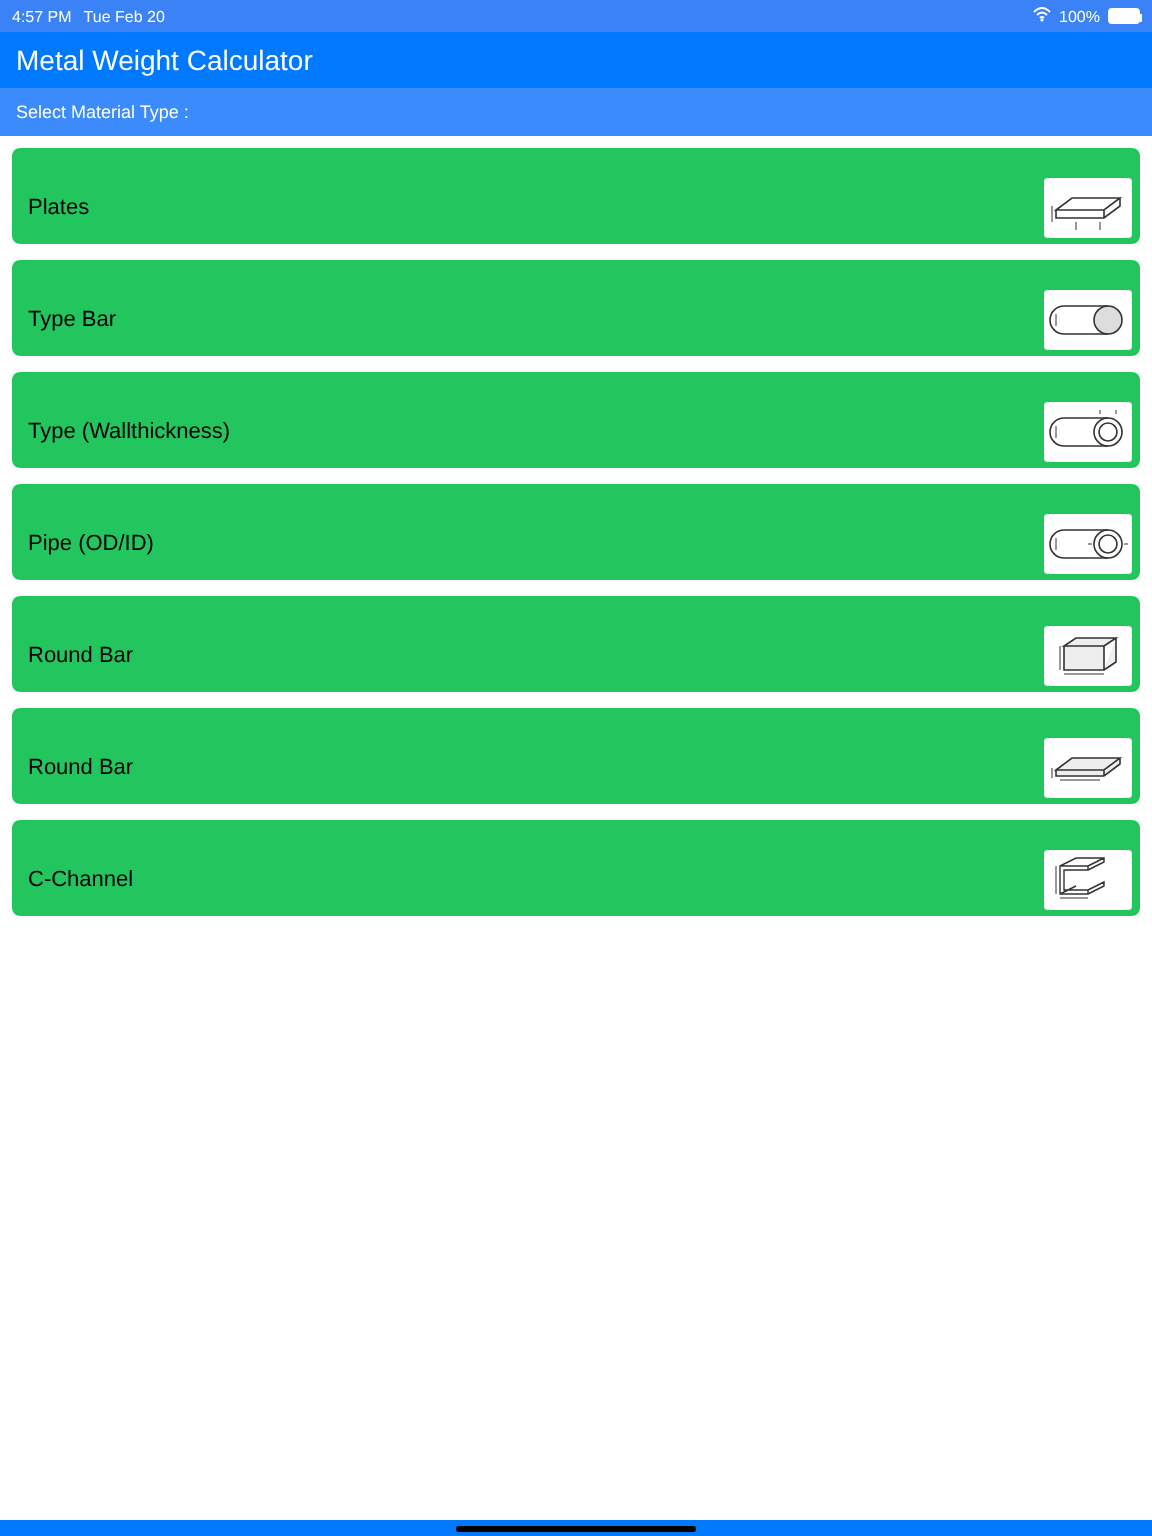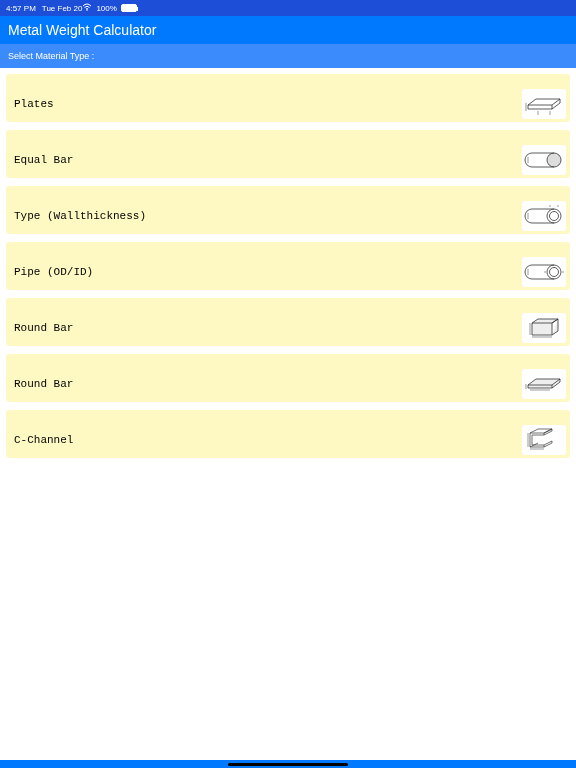--- a/index.html
+++ b/index.html
@@ -1,30 +1,30 @@
 <!DOCTYPE html>
 <html><head>
 <meta charset="utf-8">
 <style>
   * { box-sizing: border-box; margin: 0; padding: 0; }
   html, body { width: 576px; height: 768px; font-family: -apple-system, Helvetica, Arial, sans-serif; background: #fff; overflow: hidden; }
   .status-bar {
-    height: 16px; background: #1d4ed8; color: #fff; display: flex;
-    align-items: center; font-size: 8px; padding: 0 6px;
+    height: 16px; background: #3b82f6; color: #fff; display: flex;
+    justify-content: space-between; align-items: center; font-size: 8px; padding: 0 6px;
   }
   .status-left { display: flex; gap: 6px; }
   .status-right { display: flex; gap: 4px; align-items: center; }
   .header { height: 28px; background: #0079ff; color: #fff; display: flex; align-items: center; padding: 0 8px; }
   .header-title { font-size: 14px; font-weight: 400; }
   .sub-header { height: 18px; background: #3c8bfd; color: #fff; font-size: 9px; display: flex; align-items: center; padding: 12px 8px; }
   .list { padding: 6px 6px 0 6px; }
   .row {
-    background: #fef9c3; border-radius: 4px; margin-bottom: 8px;
+    background: #22c55e; border-radius: 4px; margin-bottom: 8px;
     height: 48px; display: flex; align-items: center; justify-content: space-between;
-    padding: 12px 4px 0 8px; font-size: 11px; color: #000; cursor: pointer; font-family: Liberation Mono, monospace;
+    padding: 12px 4px 0 8px; font-size: 11px; color: #000; cursor: pointer;
   }
   .thumb {
     width: 44px; height: 30px; background: #fff; border-radius: 2px;
     display: flex; align-items: center; justify-content: center;
   }
   .thumb svg { width: 40px; height: 26px; }
   .bottom-bar {
     position: absolute; bottom: 0; left: 0; width: 576px; height: 8px; background: #0079ff;
   }
   .home-ind {
@@ -68,21 +68,21 @@
     <span>Plates</span>
     <div class="thumb">
       <svg viewBox="0 0 40 26">
           <path d="M4 14 L28 14 L36 8 L12 8 Z M4 14 L4 18 L28 18 L36 12 L36 8 M28 14 L28 18" fill="none" stroke="#333" stroke-width="0.8"></path>
           <path d="M2 12 L2 20 M14 20 L14 24 M26 20 L26 24" stroke="#333" stroke-width="0.5"></path>
         </svg>
     </div>
   </div>
 
   <div class="row">
-    <span>Equal Bar</span>
+    <span>Type Bar</span>
     <div class="thumb">
       <svg viewBox="0 0 40 26">
           <ellipse cx="30" cy="13" rx="7" ry="7" fill="#ddd" stroke="#333" stroke-width="0.8"></ellipse>
           <path d="M30 6 L8 6 A7 7 0 0 0 8 20 L30 20" fill="none" stroke="#333" stroke-width="0.8"></path>
           <path d="M4 10 L4 16" stroke="#333" stroke-width="0.5"></path>
         </svg>
     </div>
   </div>
 
   <div class="row">

